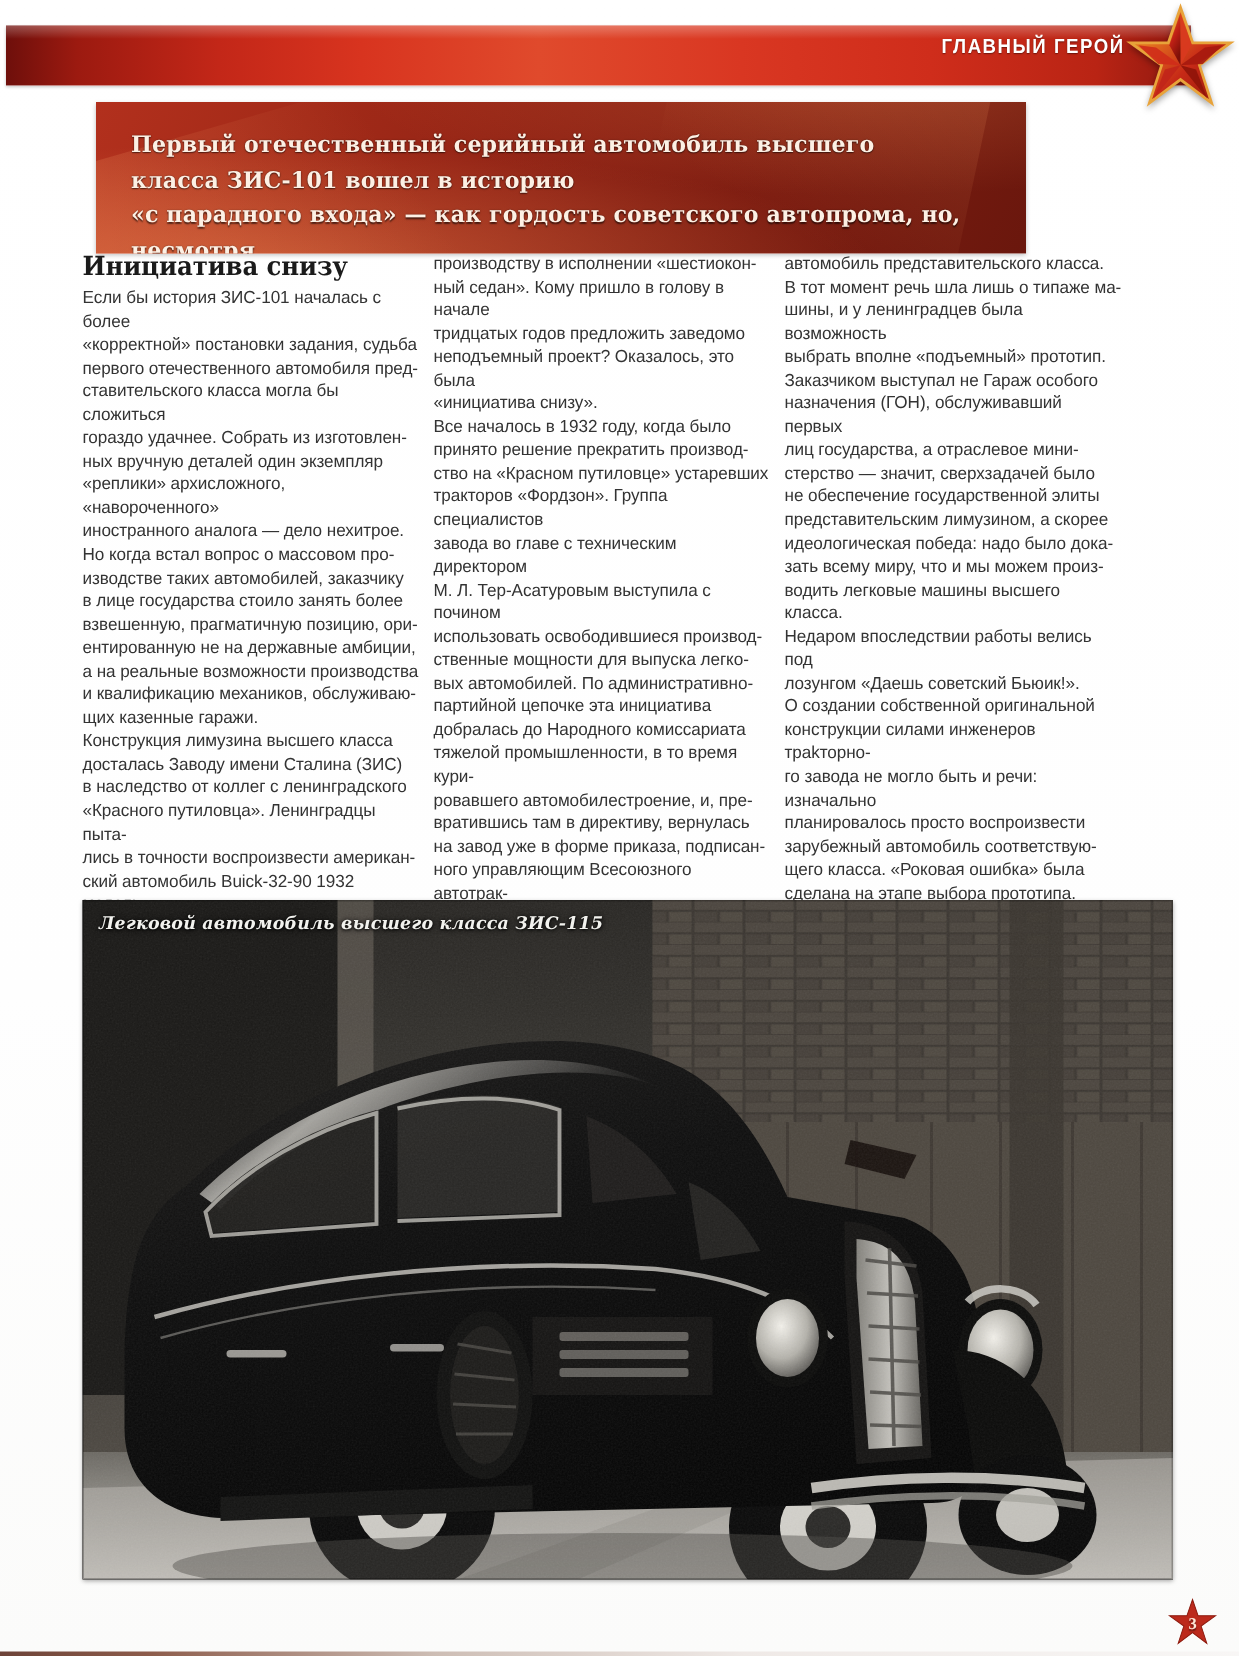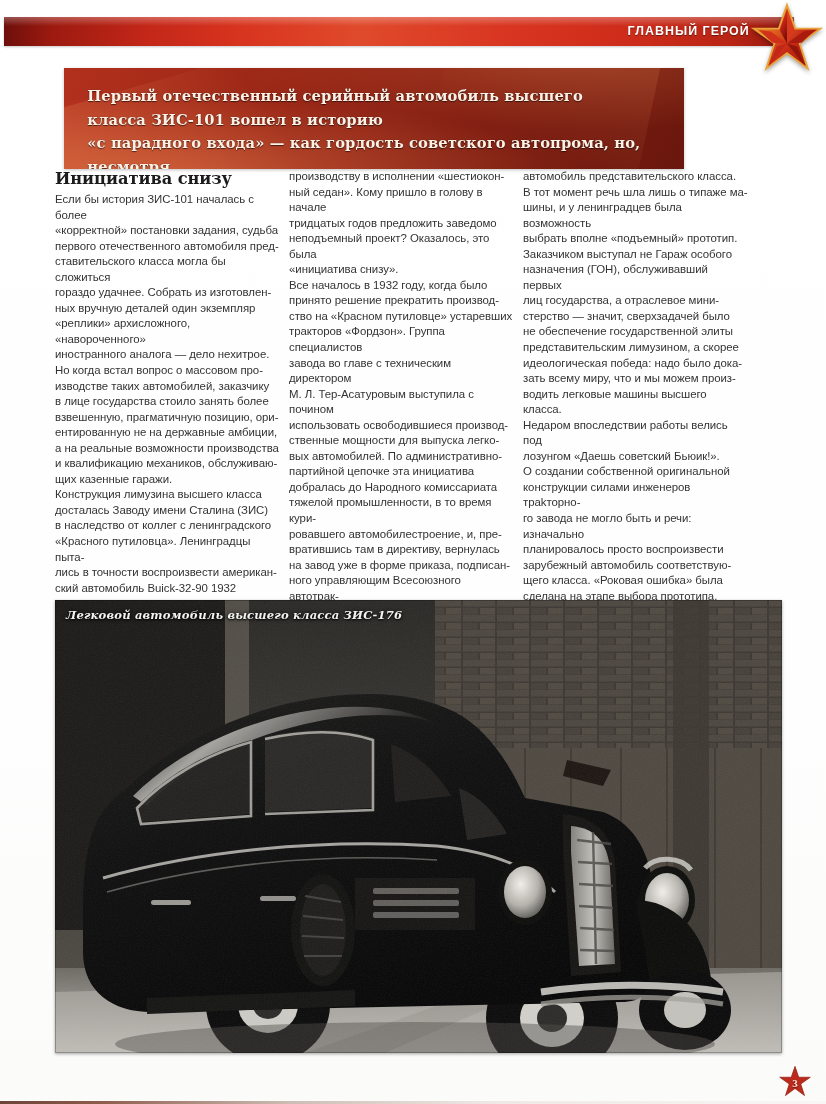--- a/index.html
+++ b/index.html
@@ -32,21 +32,21 @@
     height: 3px;
     background: linear-gradient(90deg, #6d4338 0%, #8d5c4b 12%, #cdbdb4 35%, #efe9e6 60%, #f8f6f5 100%);
   }
 
   
   .header-band {
     position: absolute;
     left: 4px;
     top: 17px;
     width: 790px;
-    height: 29px;
+    height: 40px;
     background: linear-gradient(90deg,
         #6e0f0b 0%,
         #9c1a10 6%,
         #c32718 18%,
         #d8341f 30%,
         #e04a2c 45%,
         #d93722 62%,
         #cf2d1b 78%,
         #b92414 92%,
         #8e1810 100%);
@@ -513,21 +513,21 @@
 
     <path d="M92 398 L300 390 L300 406 L92 414 Z" fill="#141413"></path>
 
     <ellipse cx="360" cy="444" rx="300" ry="22" fill="#4e4c47" opacity=".45"></ellipse>
 
     <rect width="727" height="453" fill="url(#skyWall)" opacity="0"></rect>
     <rect width="727" height="453" filter="url(#grain)" opacity=".55"></rect>
     <rect width="727" height="453" fill="none" stroke="#000" stroke-width="2" opacity=".25"></rect>
   </svg>
 
-  <div class="photo-caption">Легковой автомобиль высшего класса ЗИС-176</div>
+  <div class="photo-caption">Легковой автомобиль высшего класса ЗИС-115</div>
 </div>
 
 <svg class="footer-star" viewBox="0 0 100 100" aria-hidden="true">
   <polygon points="50,4 61,36 95,36 67,56 78,90 50,69 22,90 33,56 5,36 39,36" fill="#bc2a1c" stroke="#8c1a0e" stroke-width="2"></polygon>
 </svg>
 <div class="footer-folio">3</div>
 
 <div class="page-bottom-rule"></div>
 
 </body></html>

